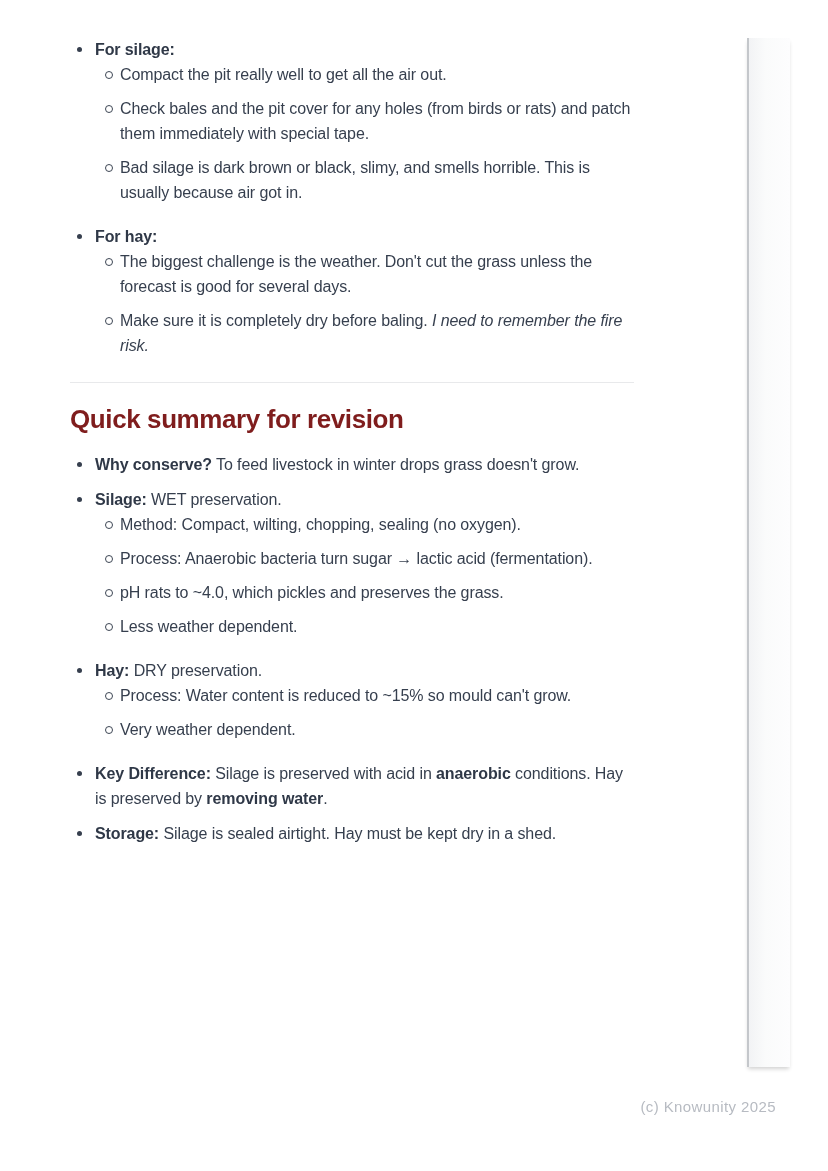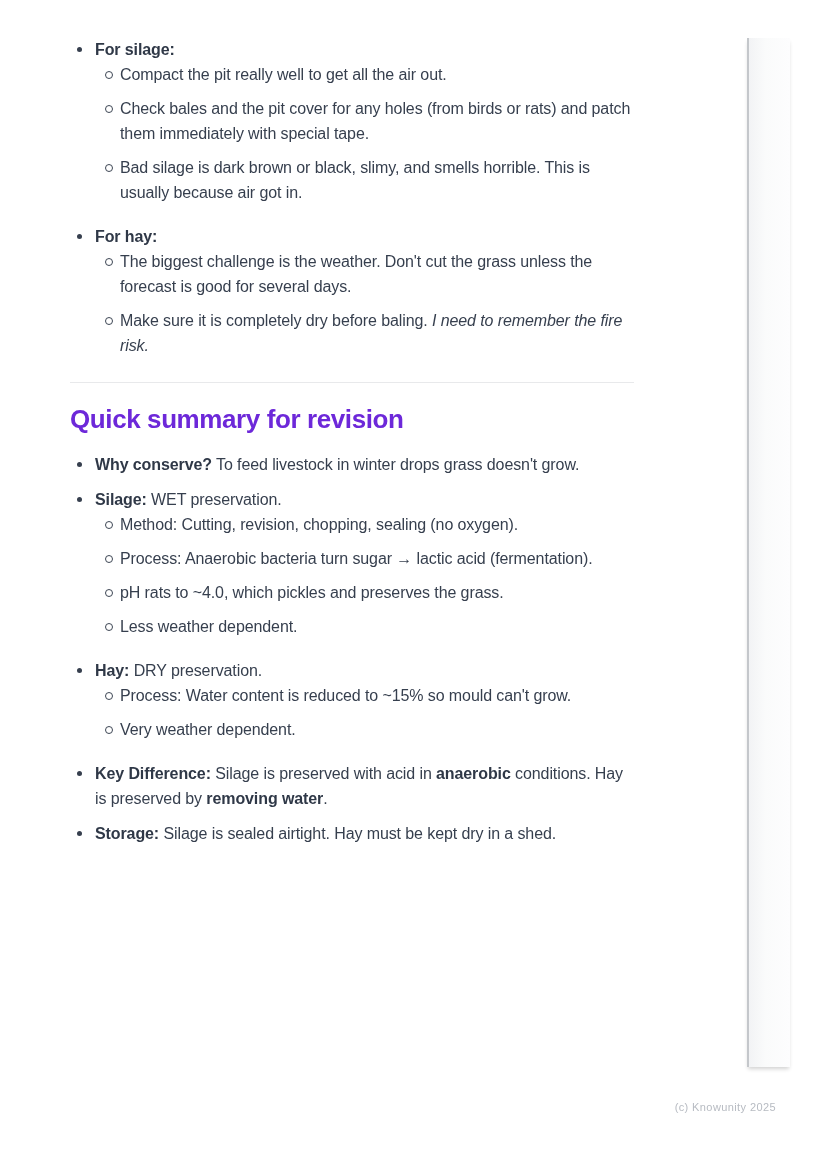--- a/index.html
+++ b/index.html
@@ -62,36 +62,36 @@
   .seg-i { font-style: italic; }
   hr.divider {
     border: none;
     border-top: 1px solid #e8e9eb;
     margin: 24px 0 0 0;
   }
   h2.summary-heading {
     font-size: 26px;
     line-height: 32px;
     font-weight: 700;
-    color: #6d28d9;
+    color: #7f1d1d;
     letter-spacing: -0.4px;
     margin: 20px 0 17px 0;
   }
   .next-page-edge {
     position: absolute;
     left: 747px; top: 38px;
     width: 43px; height: 1029px;
     border-left: 2px solid #c4c7cb;
     background: linear-gradient(to right, #f2f3f5 0%, #fafbfb 40%, #fdfdfe 100%);
     box-shadow: 0 3px 4px -1px rgba(0,0,0,0.18);
   }
   .footer-copyright {
     position: absolute;
     right: 52px; top: 1100px;
-    font-size: 11px;
+    font-size: 15px;
     line-height: 14px;
     letter-spacing: 0.4px;
     color: #b7bbc2;
   }
 </style>
 </head>
 <body>
 
 <div class="page">
   <div class="content" id="doc-root">
@@ -104,21 +104,21 @@
         <li><span class="seg-b ">For hay:</span><ul class="lvl2">
             <li><span class="">The biggest challenge is the weather. Don't cut the grass unless the forecast is good for several days.</span></li>
             <li><span class="">Make sure it is completely dry before baling. </span><span class="seg-i">I need to remember the fire risk.</span></li>
           </ul></li>
       </ul>
       <hr class="divider">
       <h2 class="summary-heading">Quick summary for revision</h2>
       <ul class="lvl1">
         <li><span class="seg-b ">Why conserve?</span><span class=""> To feed livestock in winter drops grass doesn't grow.</span></li>
         <li><span class="seg-b ">Silage:</span><span class=""> WET preservation.</span><ul class="lvl2">
-            <li><span class="">Method: Cutting, revision, chopping, sealing (no oxygen).</span></li>
+            <li><span class="">Method: Compact, wilting, chopping, sealing (no oxygen).</span></li>
             <li><span class="">Process: Anaerobic bacteria turn sugar → lactic acid (fermentation).</span></li>
             <li><span class="">pH rats to ~4.0, which pickles and preserves the grass.</span></li>
             <li><span class="">Less weather dependent.</span></li>
           </ul></li>
         <li><span class="seg-b ">Hay:</span><span class=""> DRY preservation.</span><ul class="lvl2">
             <li><span class="">Process: Water content is reduced to ~15% so mould can't grow.</span></li>
             <li><span class="">Very weather dependent.</span></li>
           </ul></li>
         <li><span class="seg-b ">Key Difference:</span><span class=""> Silage is preserved with acid in </span><span class="seg-b ">anaerobic</span><span class=""> conditions. Hay is preserved by </span><span class="seg-b ">removing water</span><span class="">.</span></li>
         <li><span class="seg-b ">Storage:</span><span class=""> Silage is sealed airtight. Hay must be kept dry in a shed.</span></li>

